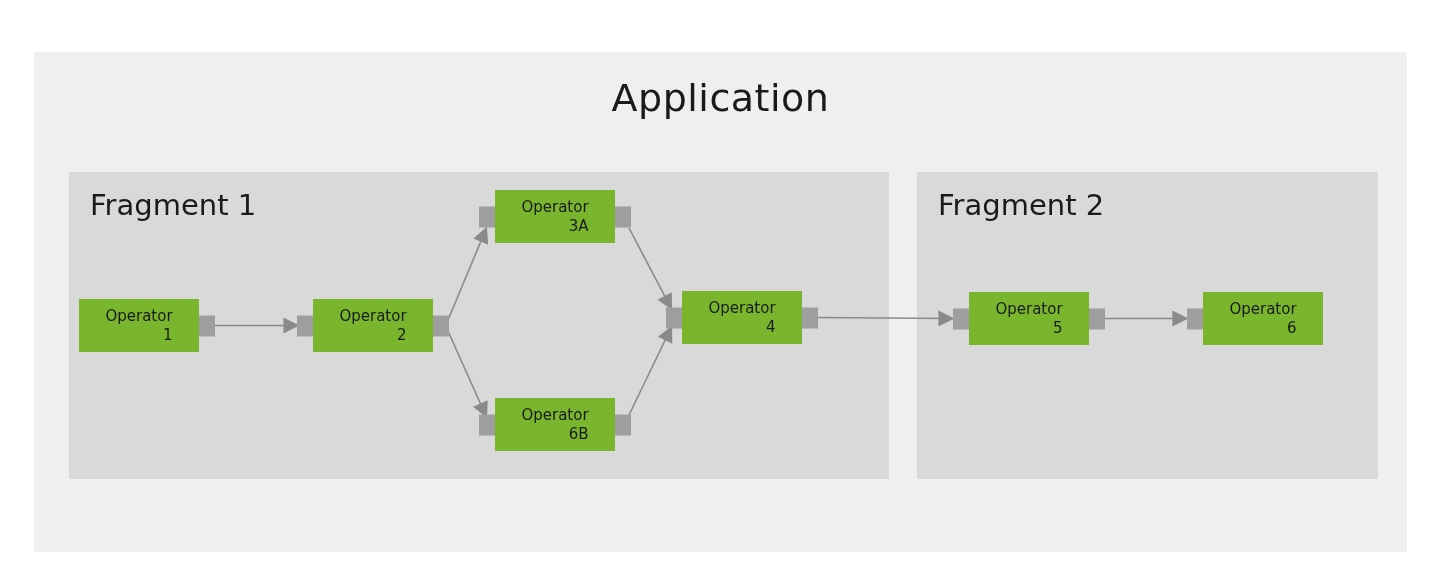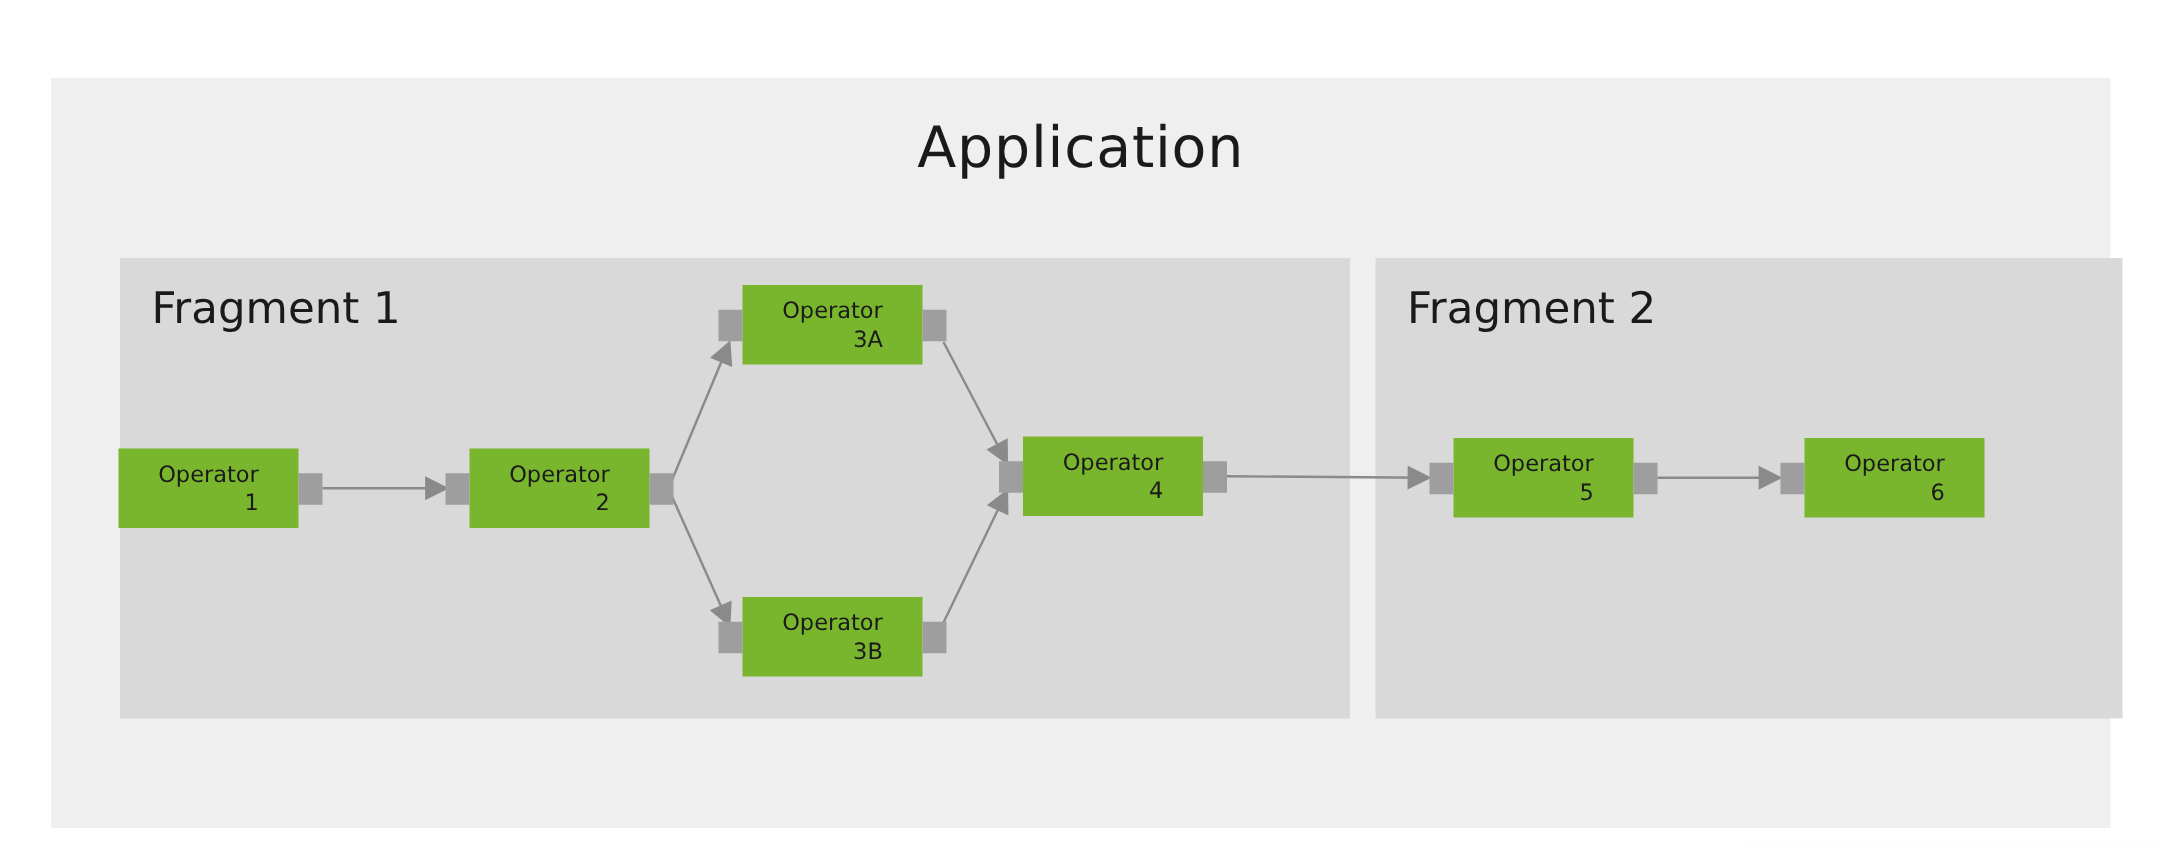--- a/index.html
+++ b/index.html
@@ -93,25 +93,25 @@
   }
 </style>
 </head>
 <body>
 
 <div class="stage">
 
   <div class="application">
     <div class="app-title">Application</div>
 
-    <div class="fragment fragment-1" style="left:46px; top:120px;">
+    <div class="fragment fragment-1" style="left:35px; top:120px;">
       <div class="fragment-label">Fragment 1</div>
     </div>
 
-    <div class="fragment fragment-2" style="left:883px; top:120px;padding-left:37px;">
+    <div class="fragment fragment-2" style="left:883px; top:120px;">
       <div class="fragment-label">Fragment 2</div>
     </div>
   </div>
 
   <svg class="edges" viewBox="0 0 1440 561" xmlns="http://www.w3.org/2000/svg">
     <defs>
       <marker id="arrowhead" viewBox="0 0 10 10" refX="8.5" refY="5" markerWidth="12" markerHeight="10" orient="auto">
         <path d="M 0 0 L 10 5 L 0 10 z"></path>
       </marker>
     </defs>
@@ -147,21 +147,21 @@
       <div>Operator</div>
       <div>3A</div>
     </div>
     <span class="port port-out"></span>
   </div>
 
   <div class="op" style="left:495px; top:374px;">
     <span class="port port-in"></span>
     <div class="op-label">
       <div>Operator</div>
-      <div>3B</div>
+      <div>6B</div>
     </div>
     <span class="port port-out"></span>
   </div>
 
   <div class="op" style="left:682px; top:267px;">
     <span class="port port-in"></span>
     <div class="op-label">
       <div>Operator</div>
       <div>4</div>
     </div>

